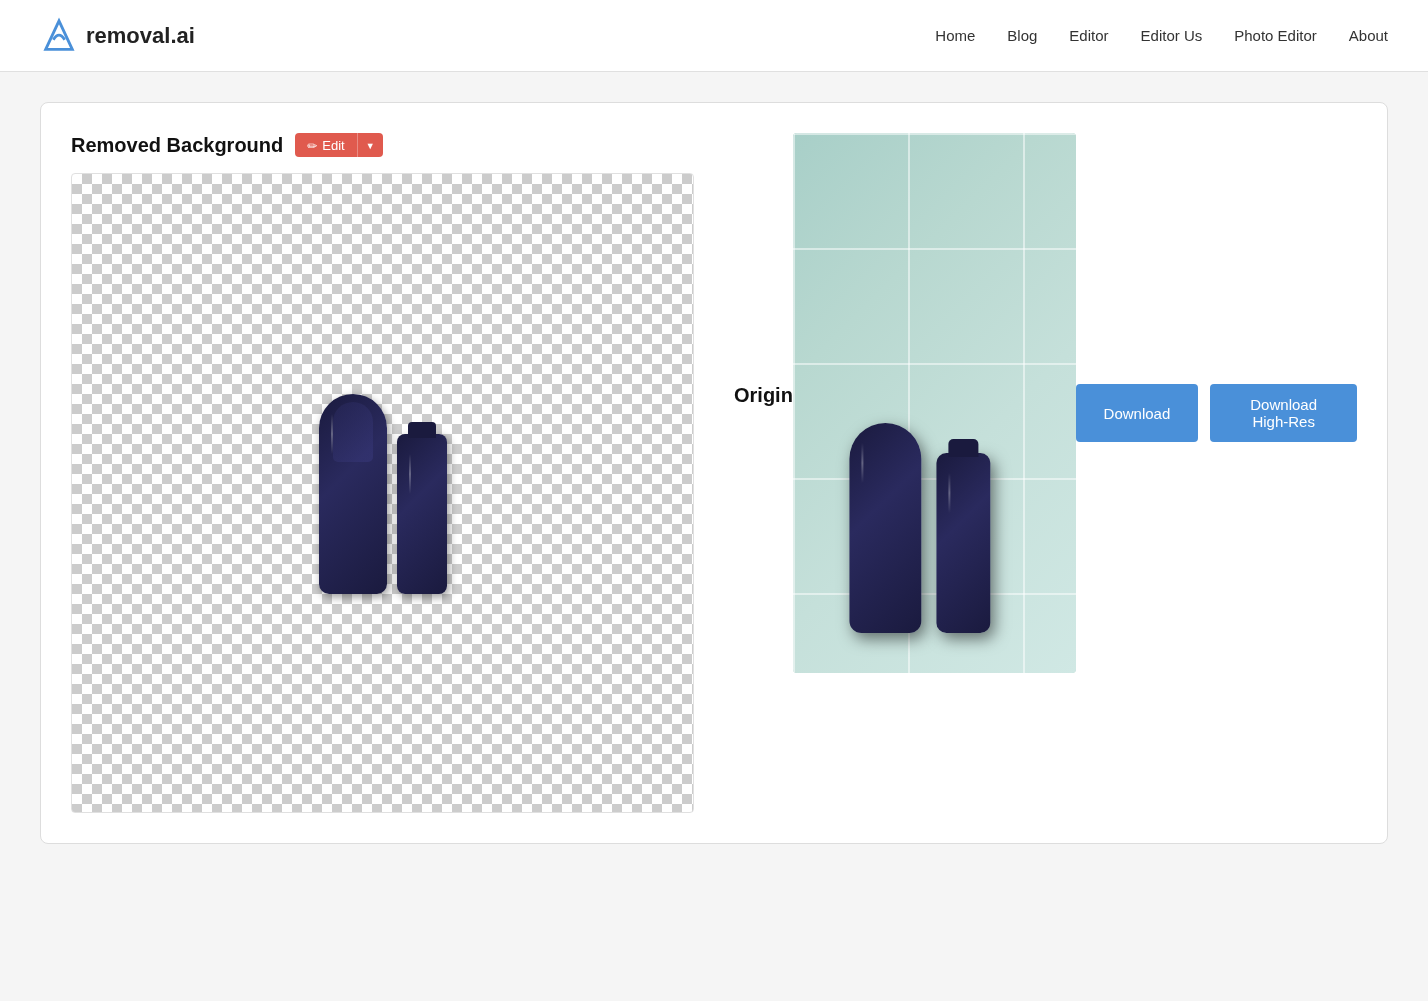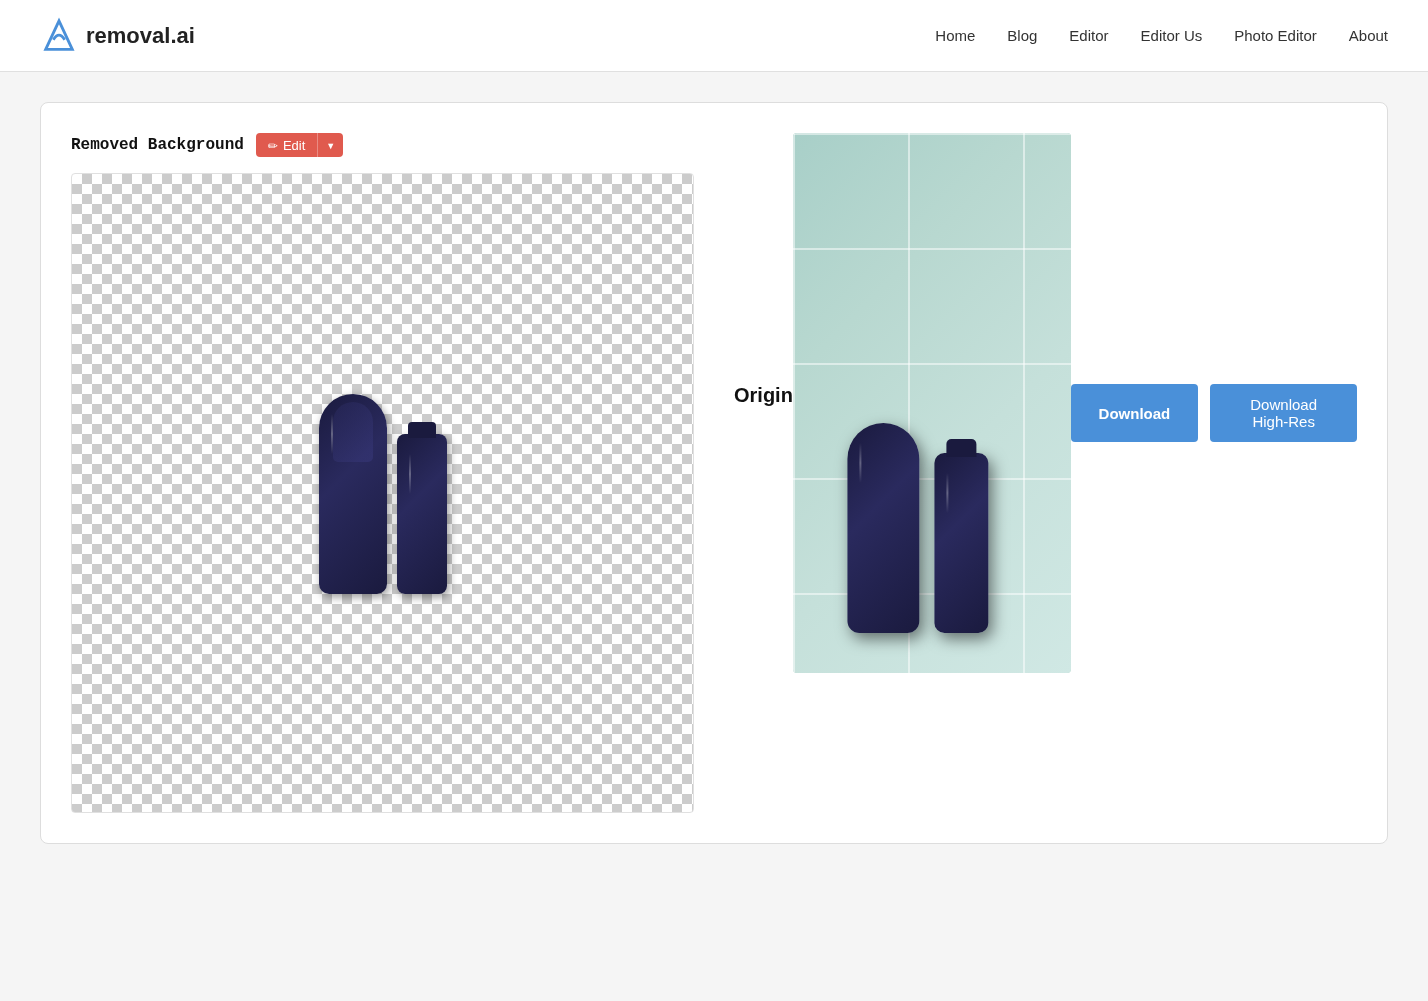--- a/index.html
+++ b/index.html
@@ -68,24 +68,23 @@
     }
 
     
     .panel-header {
       display: flex;
       align-items: center;
       gap: 12px;
       margin-bottom: 16px;
     }
     .panel-title {
-      font-size: 16px;
+      font-size: 20px;
       font-weight: 700;
       color: #111;
-      font-family: Liberation Mono, monospace;
     }
     .edit-btn {
       background: #e05a4e;
       color: #fff;
       border: none;
       border-radius: 4px 0 0 4px;
       padding: 2px 12px;
       font-size: 13px;
       font-weight: 500;
       cursor: pointer;
@@ -162,21 +161,21 @@
       gap: 12px;
       margin-top: 20px;
     }
     .btn-download {
       background: #4a90d9;
       color: #fff;
       border: none;
       border-radius: 4px;
       padding: 12px 28px;
       font-size: 15px;
-      font-weight: 700;
+      font-weight: 400;
       cursor: pointer;
     }
     .btn-download-hires {
       background: #4a90d9;
       color: #fff;
       border: none;
       border-radius: 4px;
       padding: 12px 40px;
       font-size: 15px;
       font-weight: 500;

